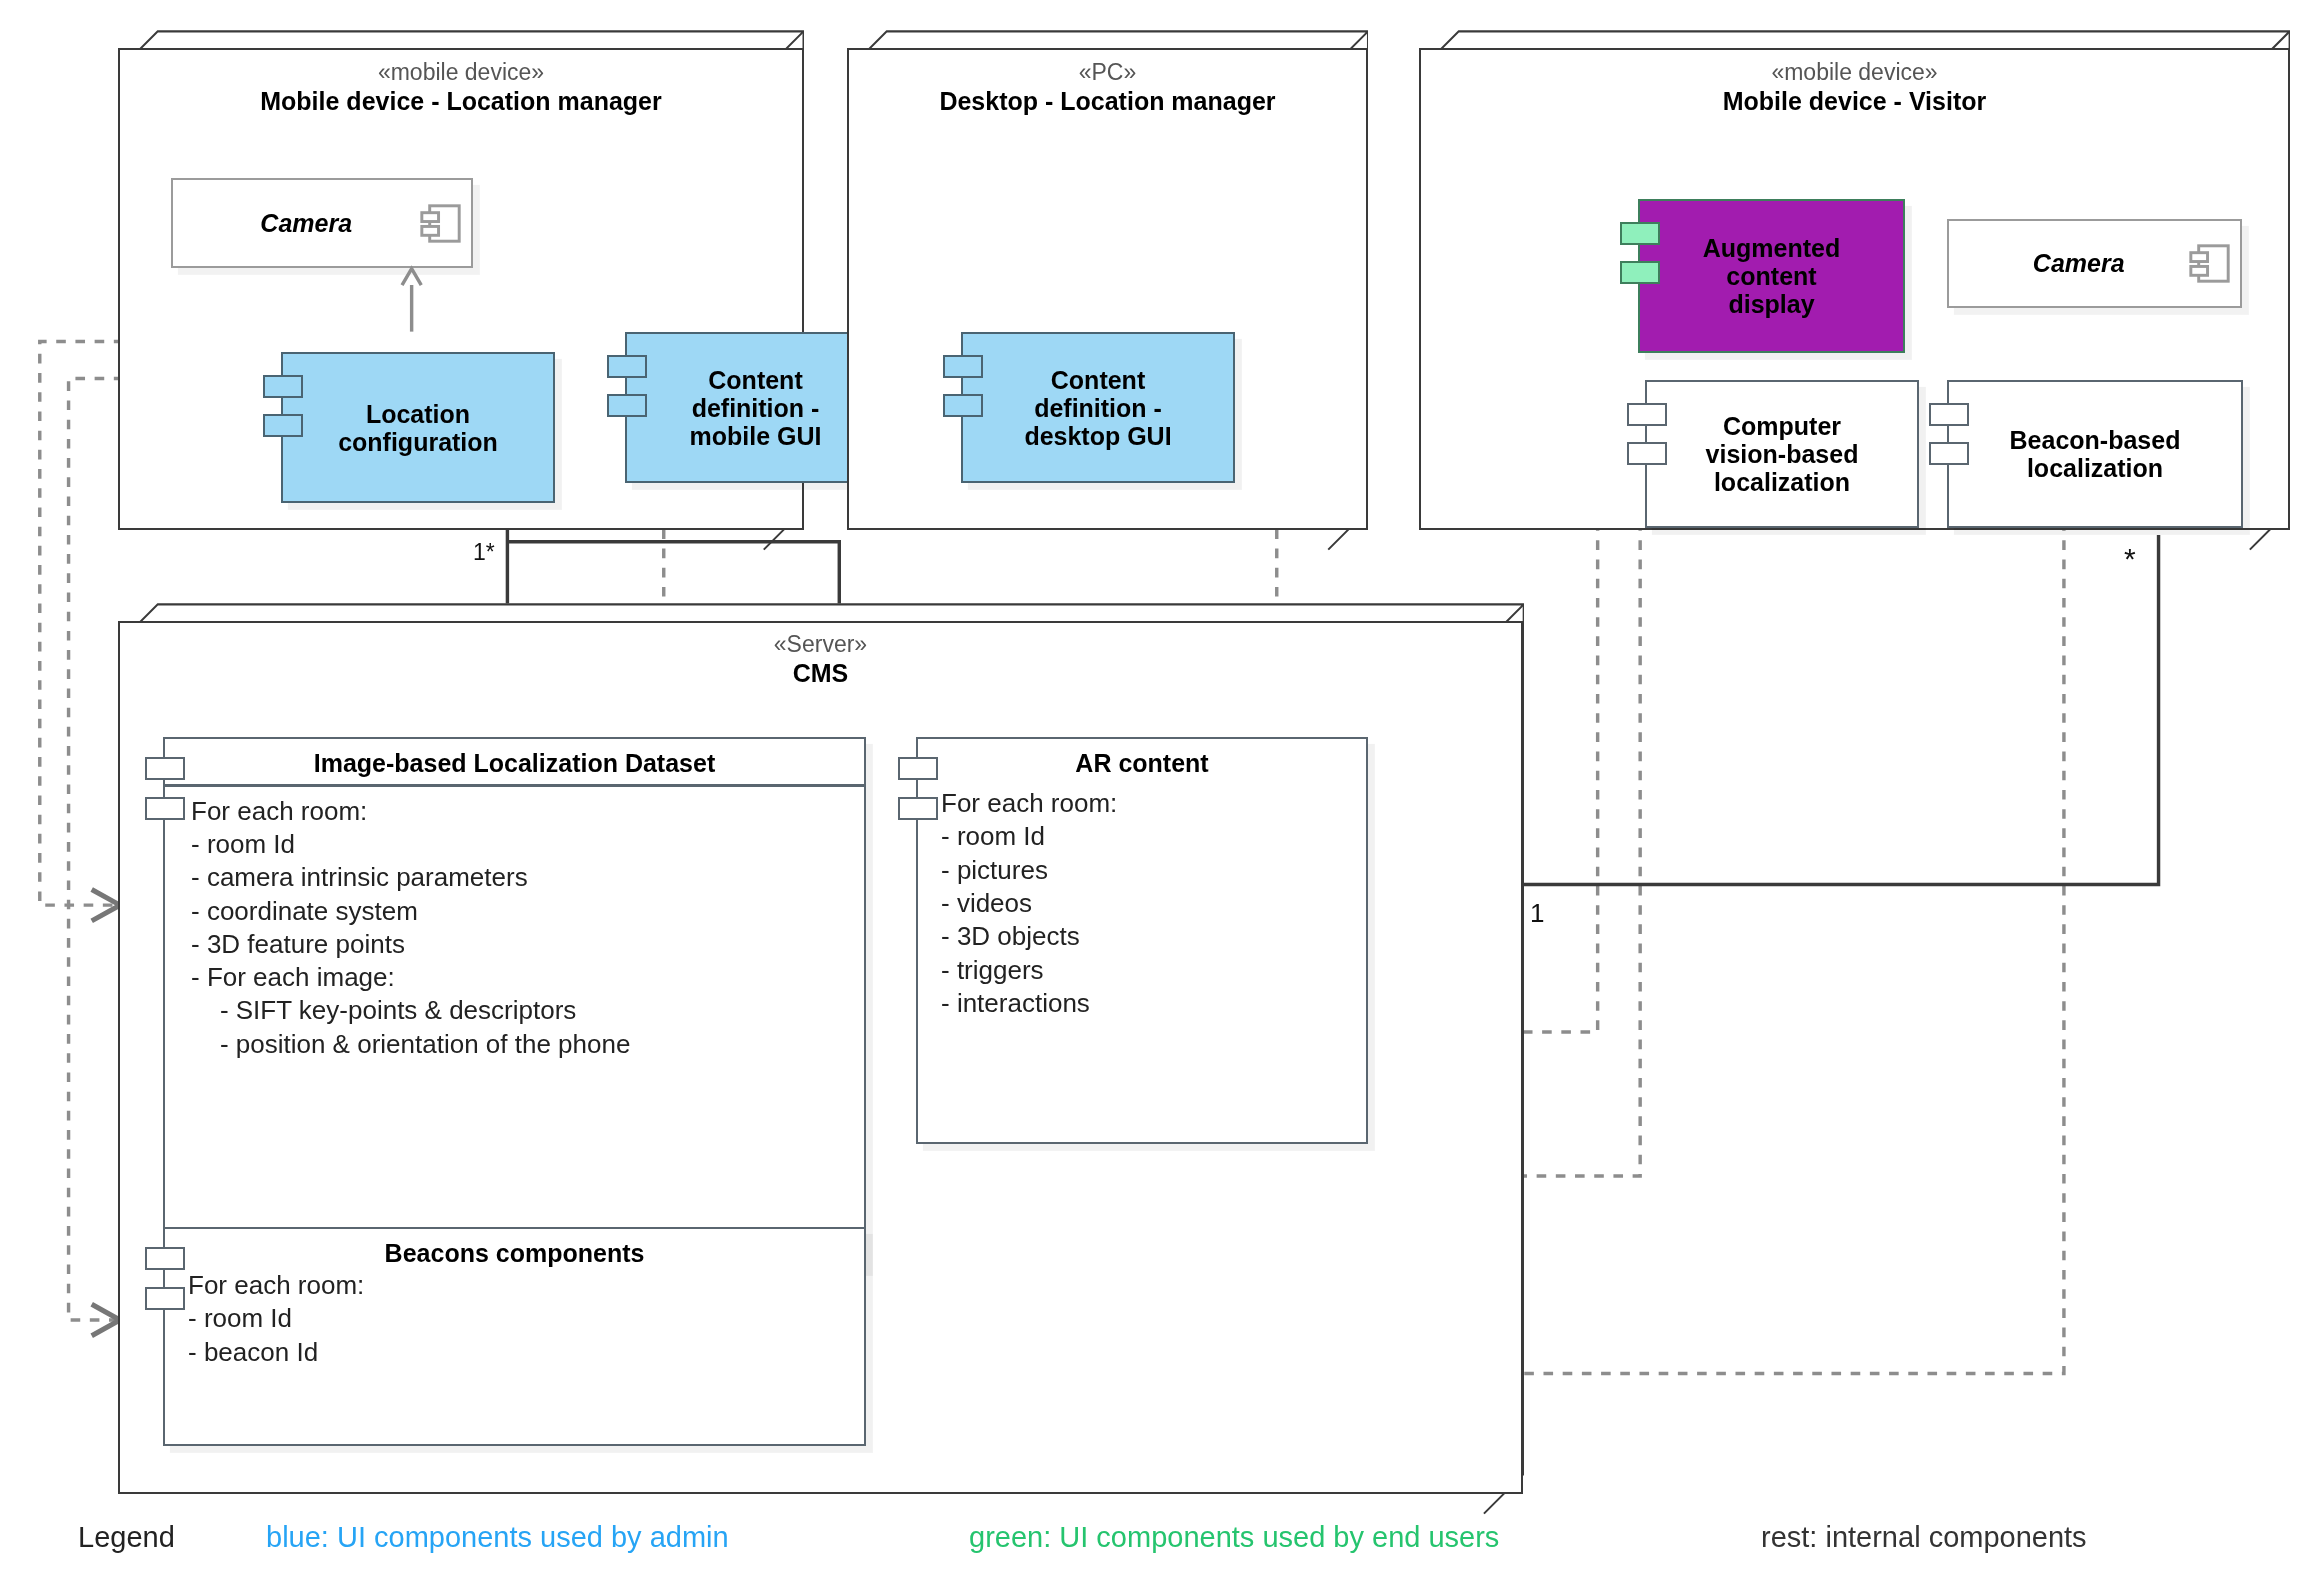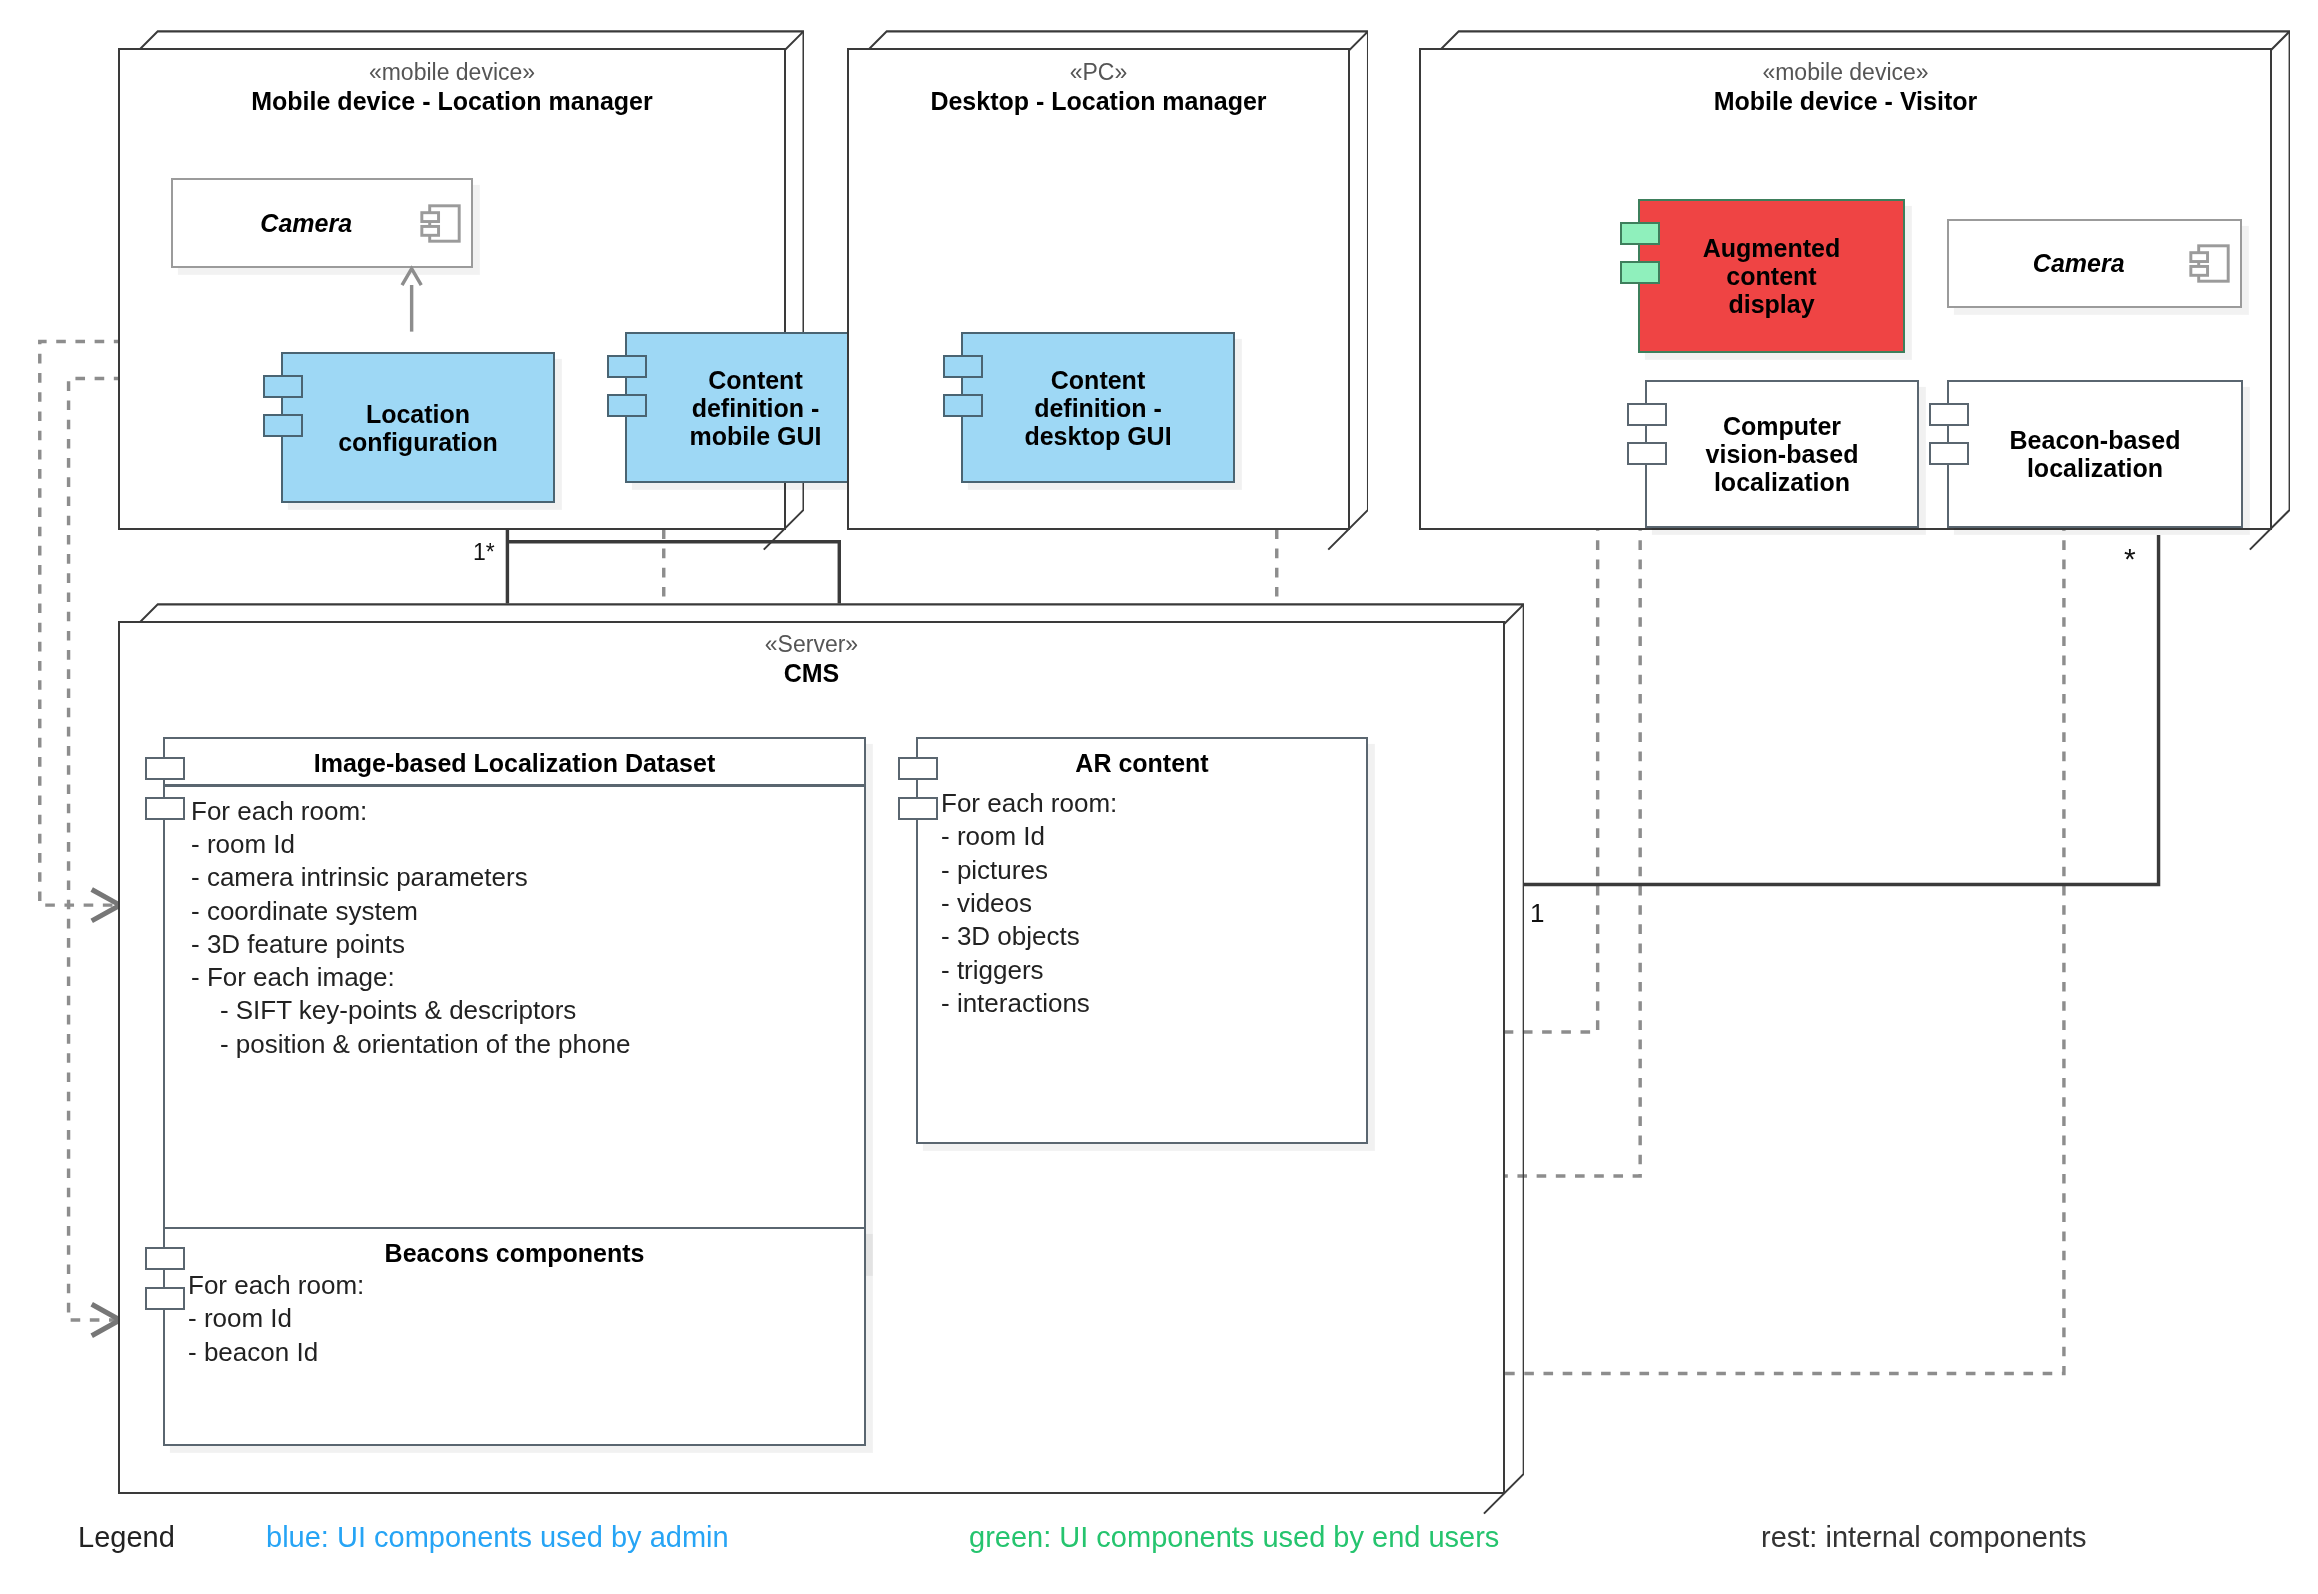--- a/index.html
+++ b/index.html
@@ -1,40 +1,40 @@
 <!DOCTYPE html>
 <html style="font-size:11px"><head>
 <meta charset="utf-8">
 <style>
   html,body{margin:0;padding:0;background:#ffffff;}
   body{font-family:"Liberation Sans", sans-serif;}
   #stage{position:relative;width:2319px;height:1595px;background:#ffffff;overflow:hidden;}
   svg#wires{position:absolute;left:0;top:0;width:2319px;height:1595px;pointer-events:none;}
 
   
-  .node{position:absolute;}
+  .node{position:absolute;padding-left:18px;}
   .node .face{position:absolute;left:0;top:18px;right:18px;bottom:0;background:#fff;border:2.1px solid #3a3a3a;box-sizing:border-box;}
   .node .top{position:absolute;left:0;top:0;height:18px;right:0;}
   .node-hdr{position:absolute;left:0;right:0;top:9.6px;text-align:center;}
   .node-stereo{font-size:23px;color:#555;line-height:1.1;}
   .node-name{font-size:25px;font-weight:bold;color:#000;line-height:1.15;margin-top:1.4px;}
 
   
   .comp{position:absolute;box-sizing:border-box;border:2.1px solid #5a6670;background:#ffffff;
         box-shadow:6.9px 6.9px 0 rgba(0,0,0,0.055);}
   .comp .lbl{font-size:25px;font-weight:bold;color:#000;text-align:center;line-height:1.12;
         padding:0 6.9px;width:100%;}
   .comp.center{display:flex;align-items:center;justify-content:center;}
   .comp .jack{position:absolute;left:-20px;width:40px;height:23px;border:2.1px solid #5a6670;
         background:inherit;box-sizing:border-box;}
   .comp .jack.j1{top:20.6px;}
   .comp .jack.j2{top:60px;}
   .comp.blue{background:#9ed8f5;border-color:#4a6472;}
   .comp.blue .jack{background:#9ed8f5;border-color:#4a6472;}
-  .comp.green{background:#ef4444;border-color:#3e7f5c;}
+  .comp.green{background:#a21caf;border-color:#3e7f5c;}
   .comp.green .jack{background:#8ff0bc;border-color:#3e7f5c;}
 
   
   .artifact{position:absolute;box-sizing:border-box;border:2.1px solid #9b9b9b;background:#fff;
         box-shadow:6.9px 6.9px 0 rgba(0,0,0,0.05);display:flex;align-items:center;}
   .artifact .aname{font-size:25px;font-weight:bold;font-style:italic;color:#000;flex:1;text-align:center;padding-left:27.4px;}
   .artifact .aicon{width:59px;flex:0 0 59px;}
 
   
   .dcomp{position:absolute;box-sizing:border-box;border:2.1px solid #5a6670;background:#fff;

